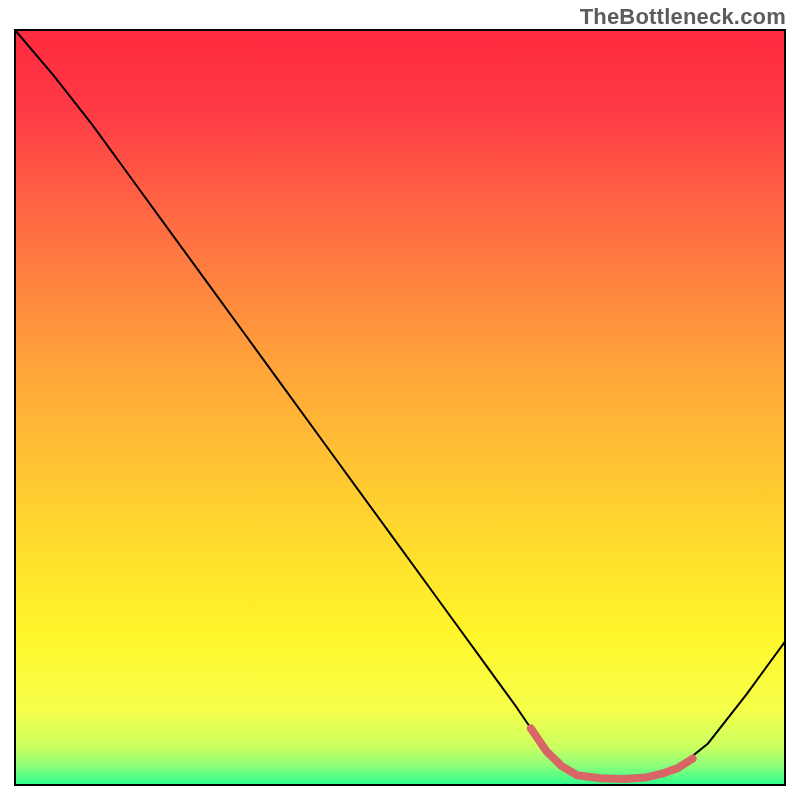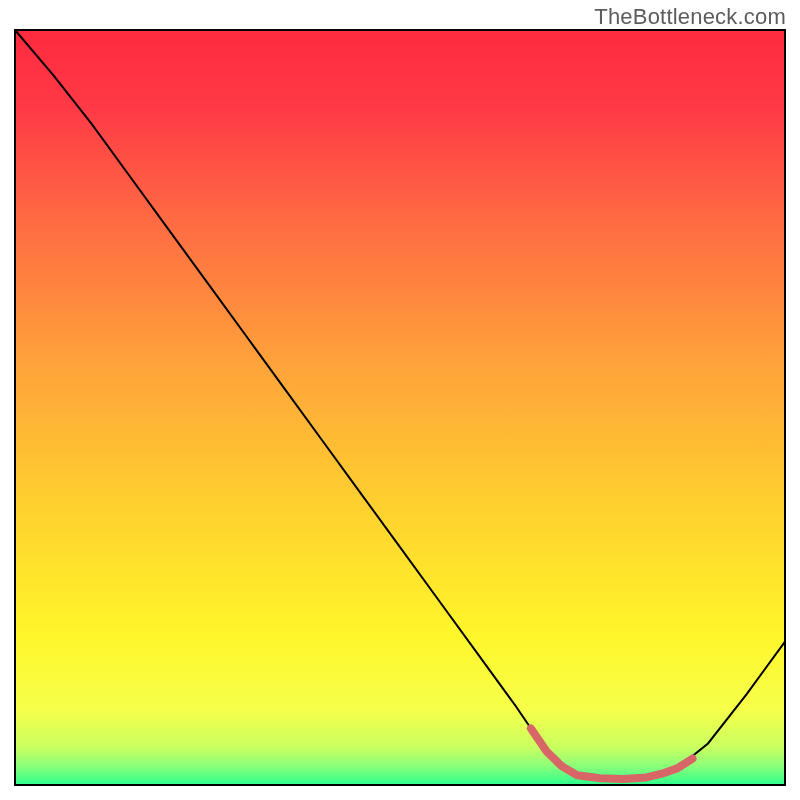--- a/index.html
+++ b/index.html
@@ -13,21 +13,21 @@
   .chart-wrap {
     position: relative;
     width: 800px;
     height: 800px;
   }
   .watermark {
     position: absolute;
     top: 4px;
     right: 14px;
     font-size: 22px;
-    font-weight: 400;
+    font-weight: 700;
     color: #5c5c5c;
     letter-spacing: 0.2px;
     user-select: none;
   }
   svg.chart {
     display: block;
   }
 </style>
 </head>
 <body>

